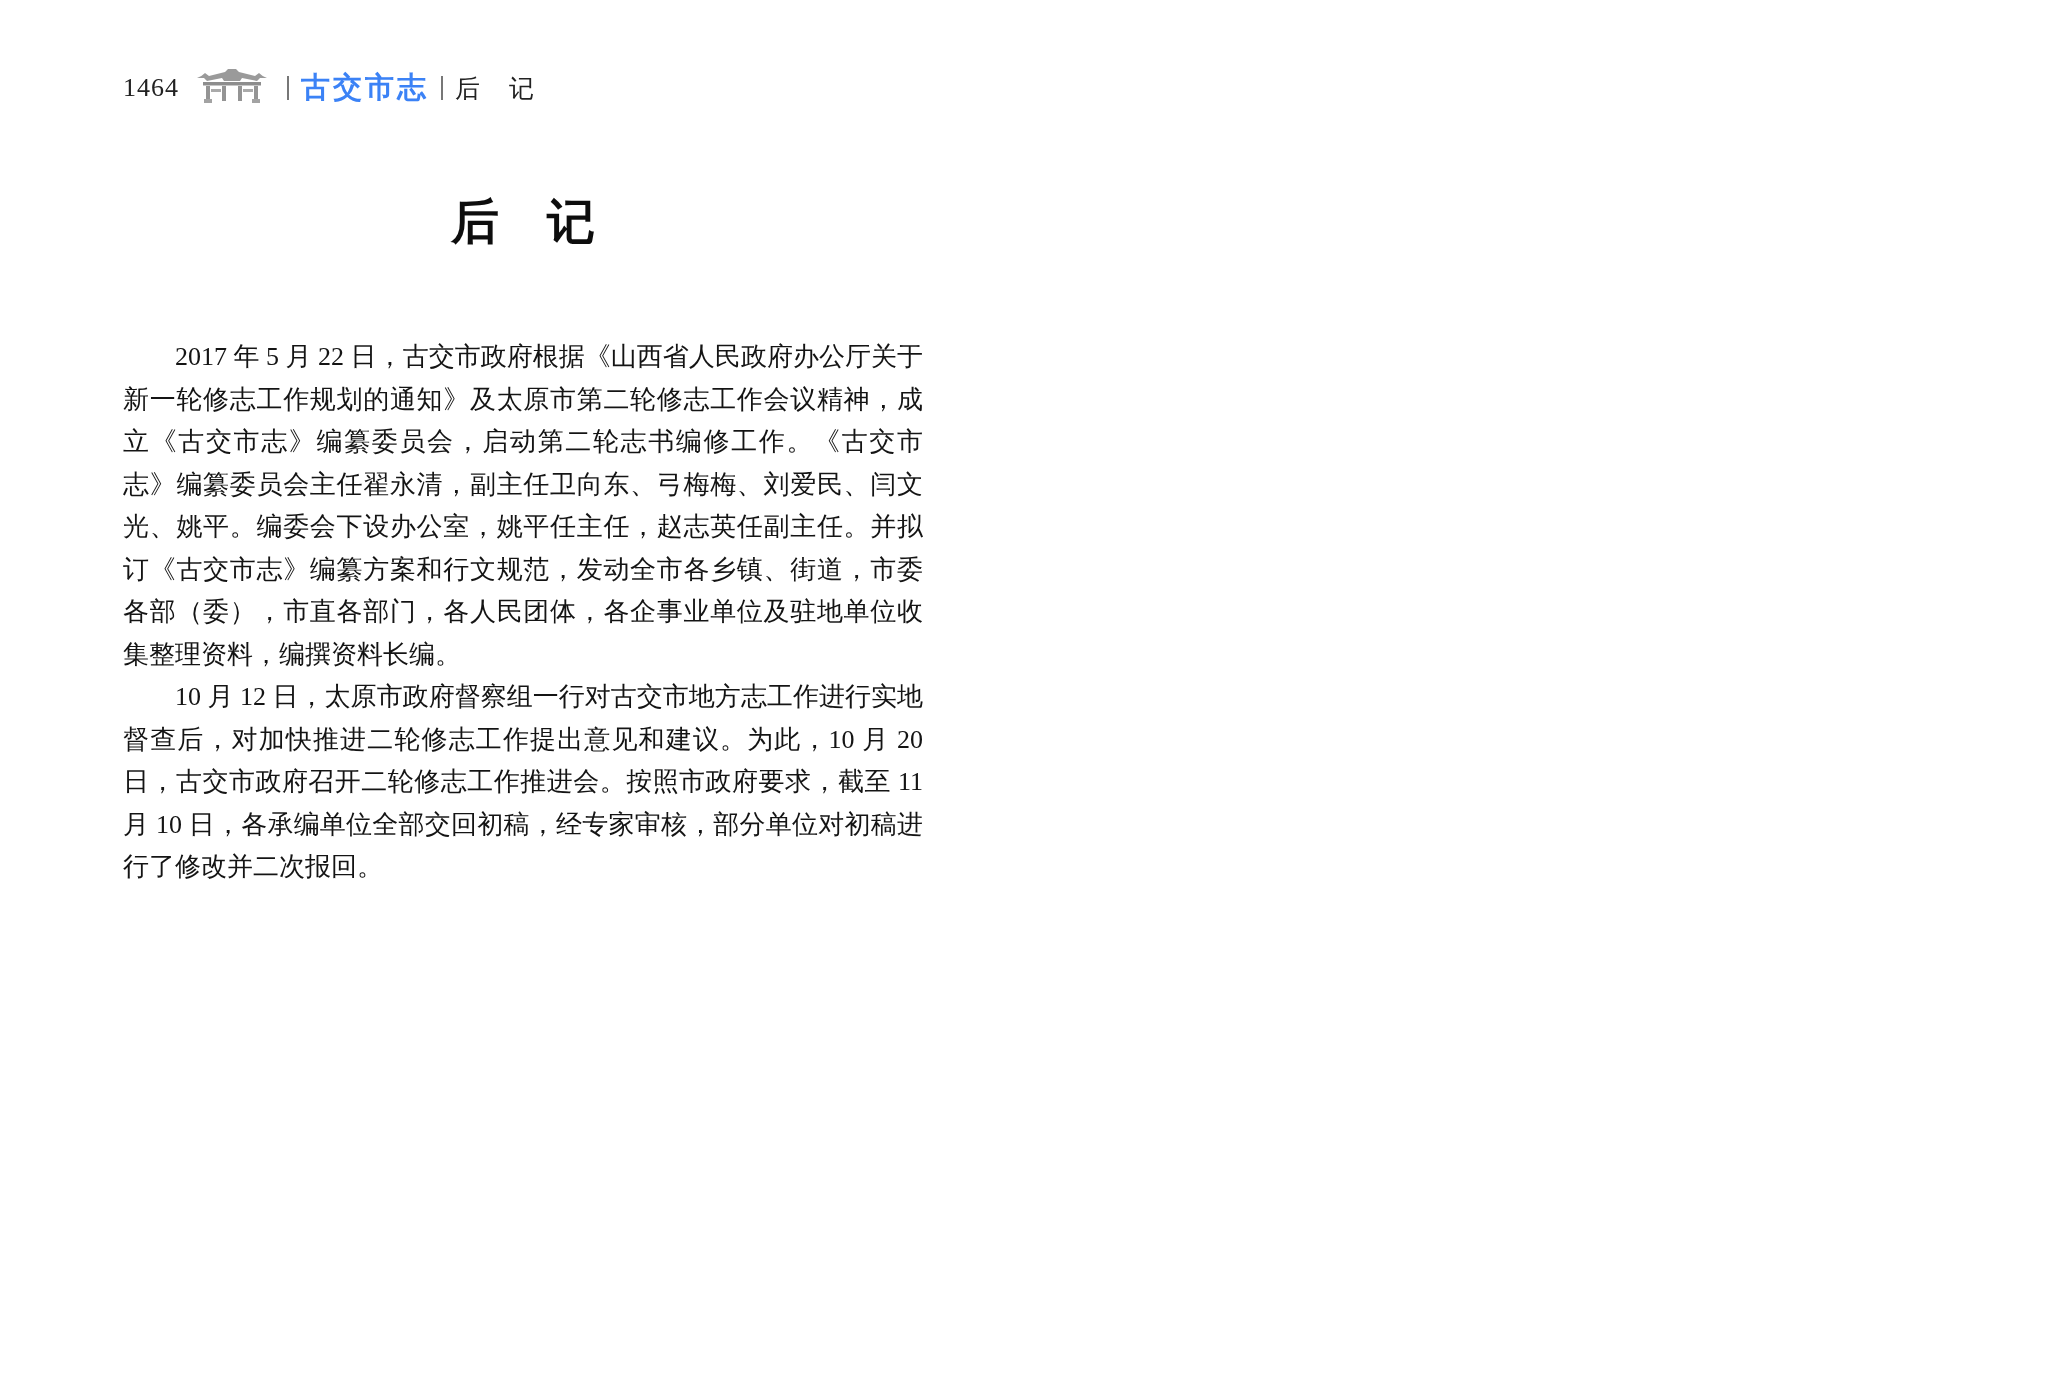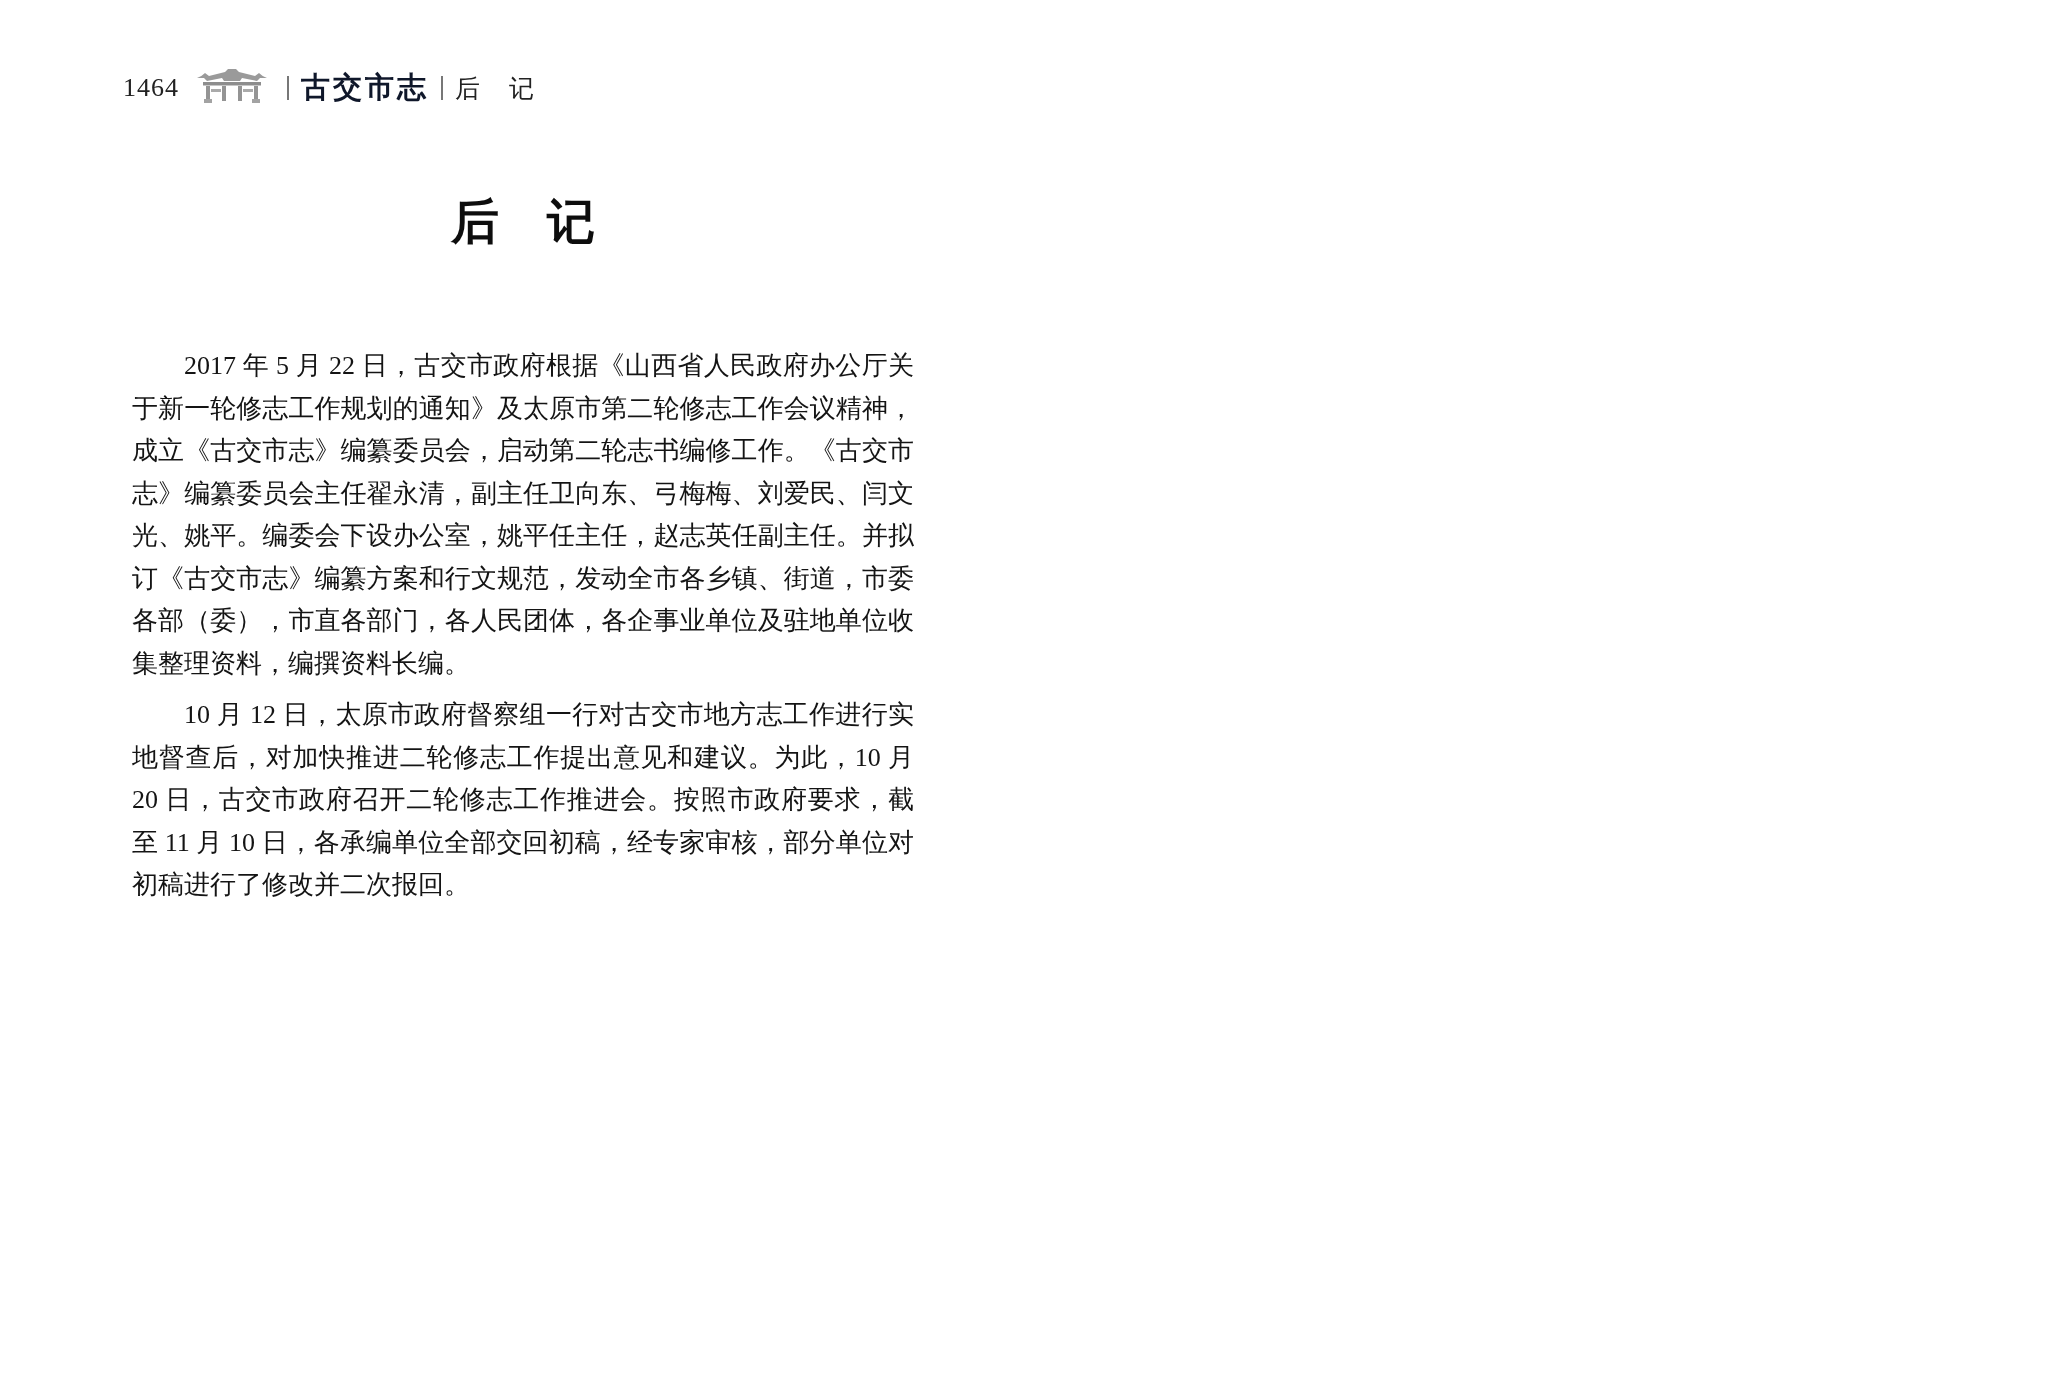--- a/index.html
+++ b/index.html
@@ -18,41 +18,41 @@
 
   
   .running-header{
     position:absolute;top:70px;height:36px;
     display:flex;align-items:center;
     font-size:26px;color:#222222;
   }
   #left-header{left:123px;}
   .hdr-pagenum{font-family:"Liberation Serif","DejaVu Serif",serif;letter-spacing:1px;}
   .hdr-sep{width:2px;height:24px;background:#777777;margin:0 12px;}
-  .hdr-book-title{font-weight:700;font-size:29px;letter-spacing:3px;color:#0f172a;}
+  .hdr-book-title{font-weight:700;font-size:29px;letter-spacing:3px;color:#3b82f6;}
   .hdr-section{font-size:25px;letter-spacing:2px;color:#222222;}
   .gate-icon{margin:0 6px 0 16px;display:block;}
 
   
   #chapter-title{
     position:absolute;left:123px;top:196px;width:800px;
     text-align:center;
     font-size:48px;font-weight:700;color:#0d0d0d;
     line-height:1.1;margin:0;
   }
 
   
   .body-text{
     position:absolute;width:800px;
     font-size:26px;line-height:42.5px;
     text-align:justify;
     color:#141414;
   }
   #left-body{left:123px;top:336px;}
-  .para{margin:9px;text-indent:2em;}
+  .para{margin:0;text-indent:2em;}
 </style>
 </head>
 <body>
 
 <div class="page" id="left-page">
 
   <div class="running-header" id="left-header">
     <span class="hdr-pagenum">1464</span>
     <span class="gate-icon">
       <svg width="74" height="36" viewBox="0 0 74 36" xmlns="http://www.w3.org/2000/svg">

